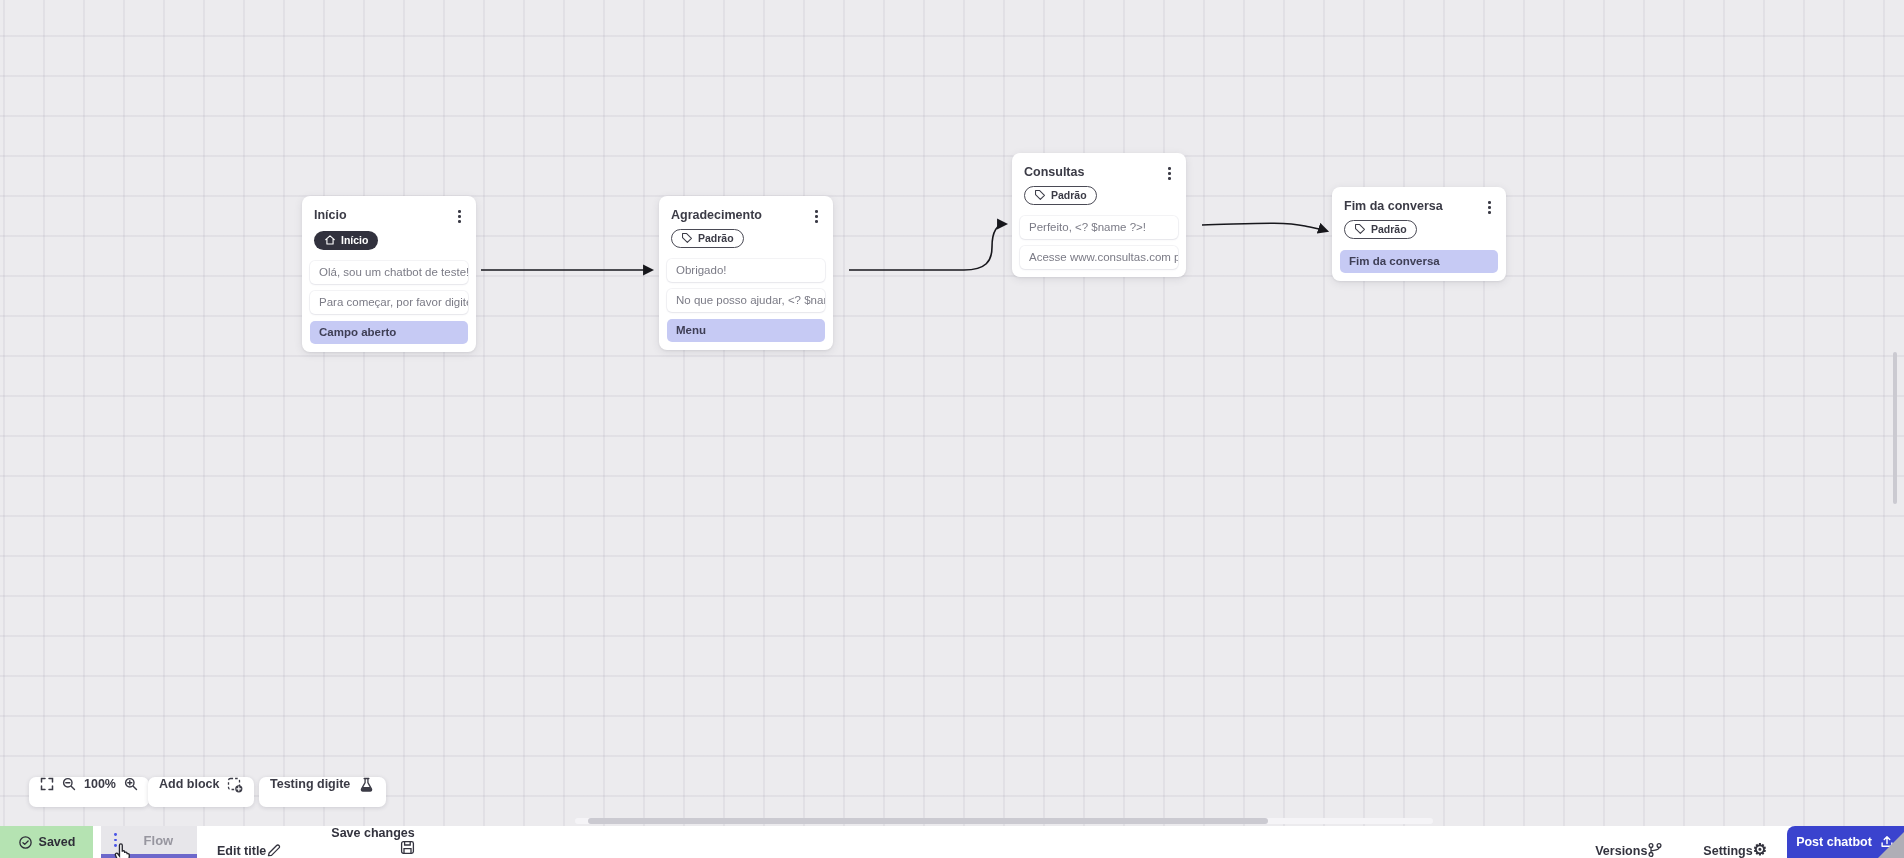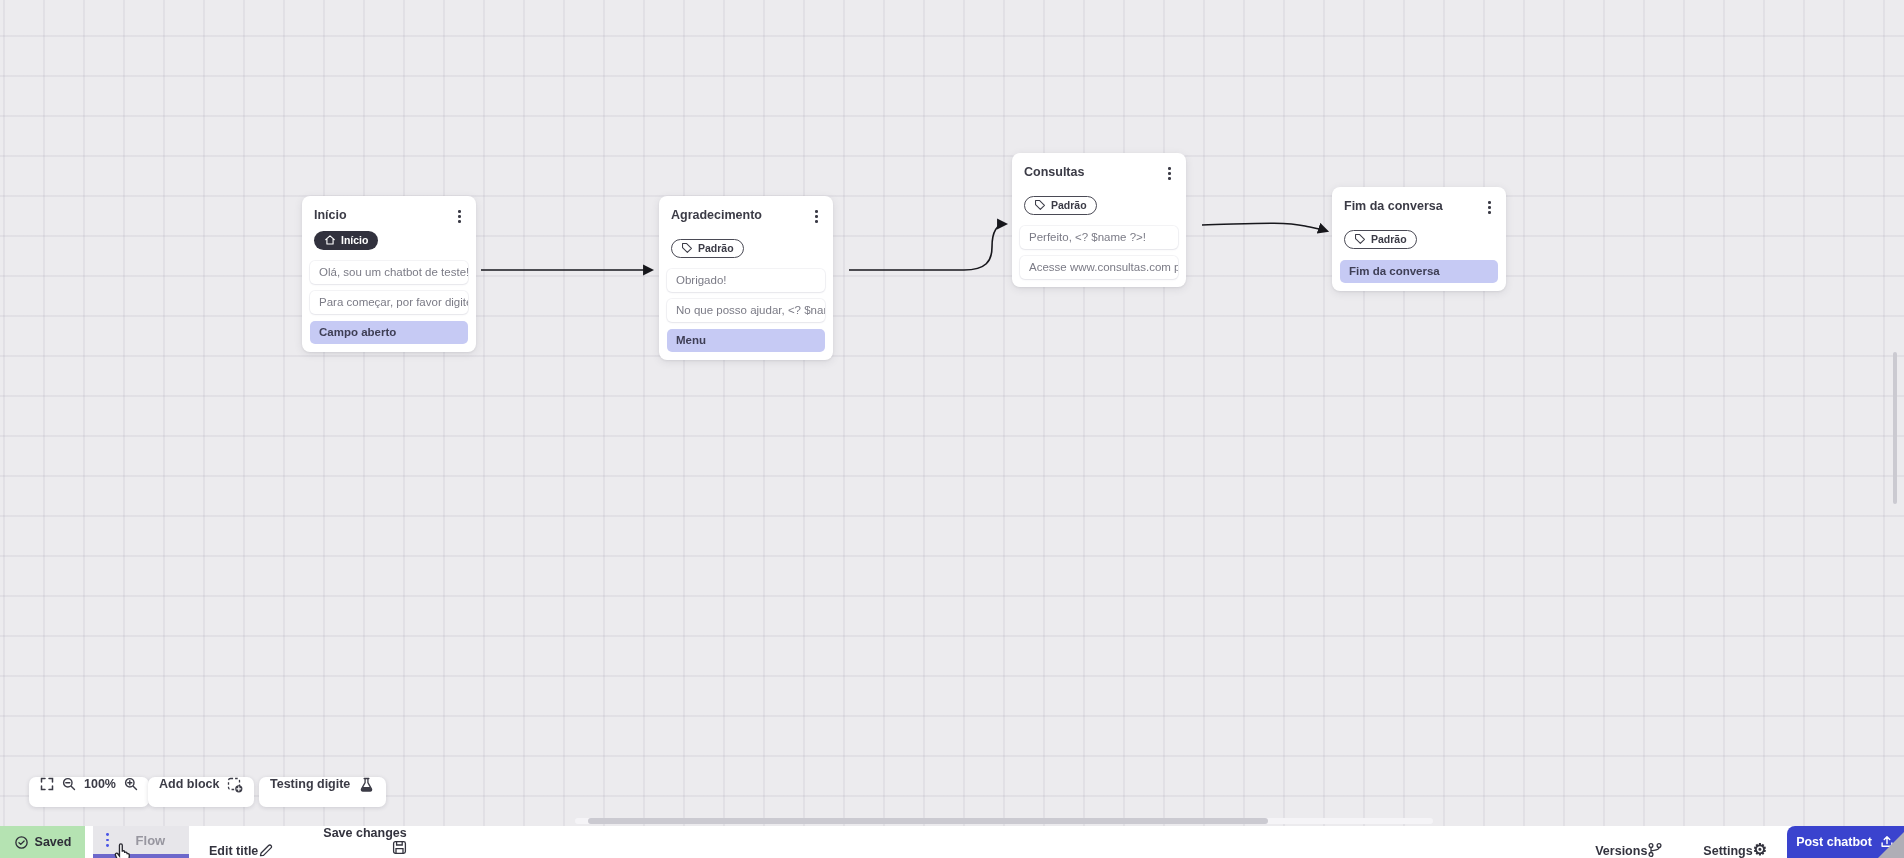--- a/index.html
+++ b/index.html
@@ -26,21 +26,21 @@
   .node-head { display:flex; justify-content:space-between; align-items:flex-start; padding:4px 4px 0 4px; }
   .node-title { font-size:12.5px; font-weight:700; color:#3B3B46; line-height:15px; }
   .kebab { display:flex; flex-direction:column; gap:2.4px; padding:2px 3px; cursor:pointer; }
   .kebab i { width:2.6px; height:2.6px; border-radius:50%; background:#3B3B46; }
   .badge-dark {
     display:inline-flex; align-items:center; gap:5px; margin:6px 0 4px 4px;
     background:#32323E; color:#fff; font-size:10.5px; font-weight:700;
     border-radius:10px; padding:3.5px 10px; line-height:11px;
   }
   .badge-outline {
-    display:inline-flex; align-items:center; gap:5px; margin:14px 0 4px 4px;
+    display:inline-flex; align-items:center; gap:5px; margin:4px 0 4px 4px;
     background:#fff; border:1.2px solid #4A4A55; color:#3B3B46;
     font-size:10.5px; font-weight:700; border-radius:10px; padding:2.5px 9px; line-height:11px;
   }
   .row {
     margin-top:7px; background:#fff; border-radius:5px; padding:5px 9px;
     font-size:11.5px; line-height:13px; color:#7B7B86;
     box-shadow:0 0 0 1px rgba(70,70,100,.06), 0 1px 2px rgba(70,70,100,.08);
     white-space:nowrap; overflow:hidden;
   }
   .row.action { background:#C6CAF4; color:#3E3E55; font-weight:700; box-shadow:none; }
@@ -61,21 +61,21 @@
   .h-track { position:absolute; left:575px; top:818px; width:858px; height:6px; background:#F5F4F7; border-radius:3px; z-index:4; }
   .h-thumb { position:absolute; left:588px; top:818px; width:680px; height:6px; background:#CBCAD1; border-radius:3px; z-index:5; }
   .v-thumb { position:absolute; left:1893px; top:352px; width:4px; height:152px; background:#CBCAD1; border-radius:2px; z-index:5; }
 
   
   .statusbar {
     position:absolute; left:0; right:0; bottom:0; height:32px; background:#fff;
     display:flex; align-items:stretch; z-index:6; font-size:12.5px; color:#33333E;
   }
   .sb-saved {
-    width:85px; background:#B5E3B2; display:flex; align-items:center; justify-content:center;
+    width:93px; background:#B5E3B2; display:flex; align-items:center; justify-content:center;
     gap:6px; font-weight:700; color:#2E2E38;
   }
   .sb-tab {
     margin-left:8px; width:96px; background:#E7E6EA; border-bottom:4px solid #6D68CB;
     display:flex; align-items:center; gap:0; cursor:pointer; position:relative;
   }
   .sb-tab .kebab { margin-left:10px; }
   .sb-tab .kebab i { background:#4A55E6; width:2.8px; height:2.8px; }
   .sb-tab-label { flex:1; text-align:center; color:#97969F; font-weight:700; font-size:13px; }
   .sb-btn {

